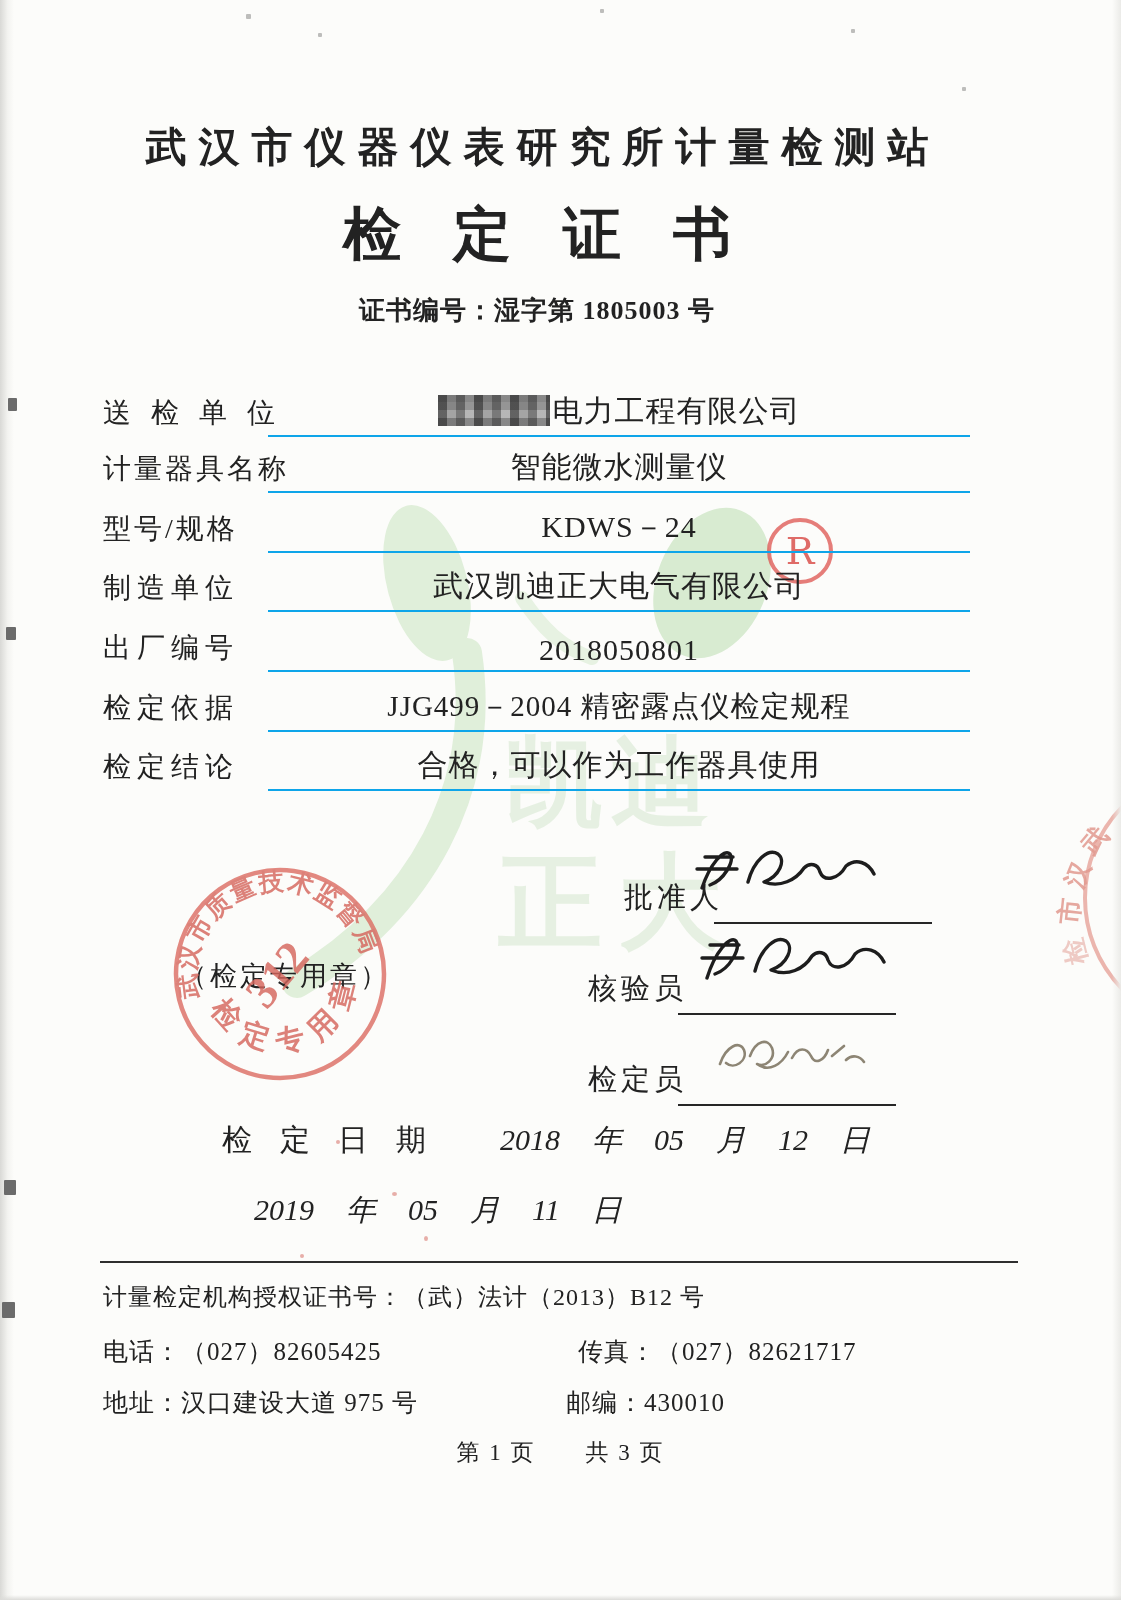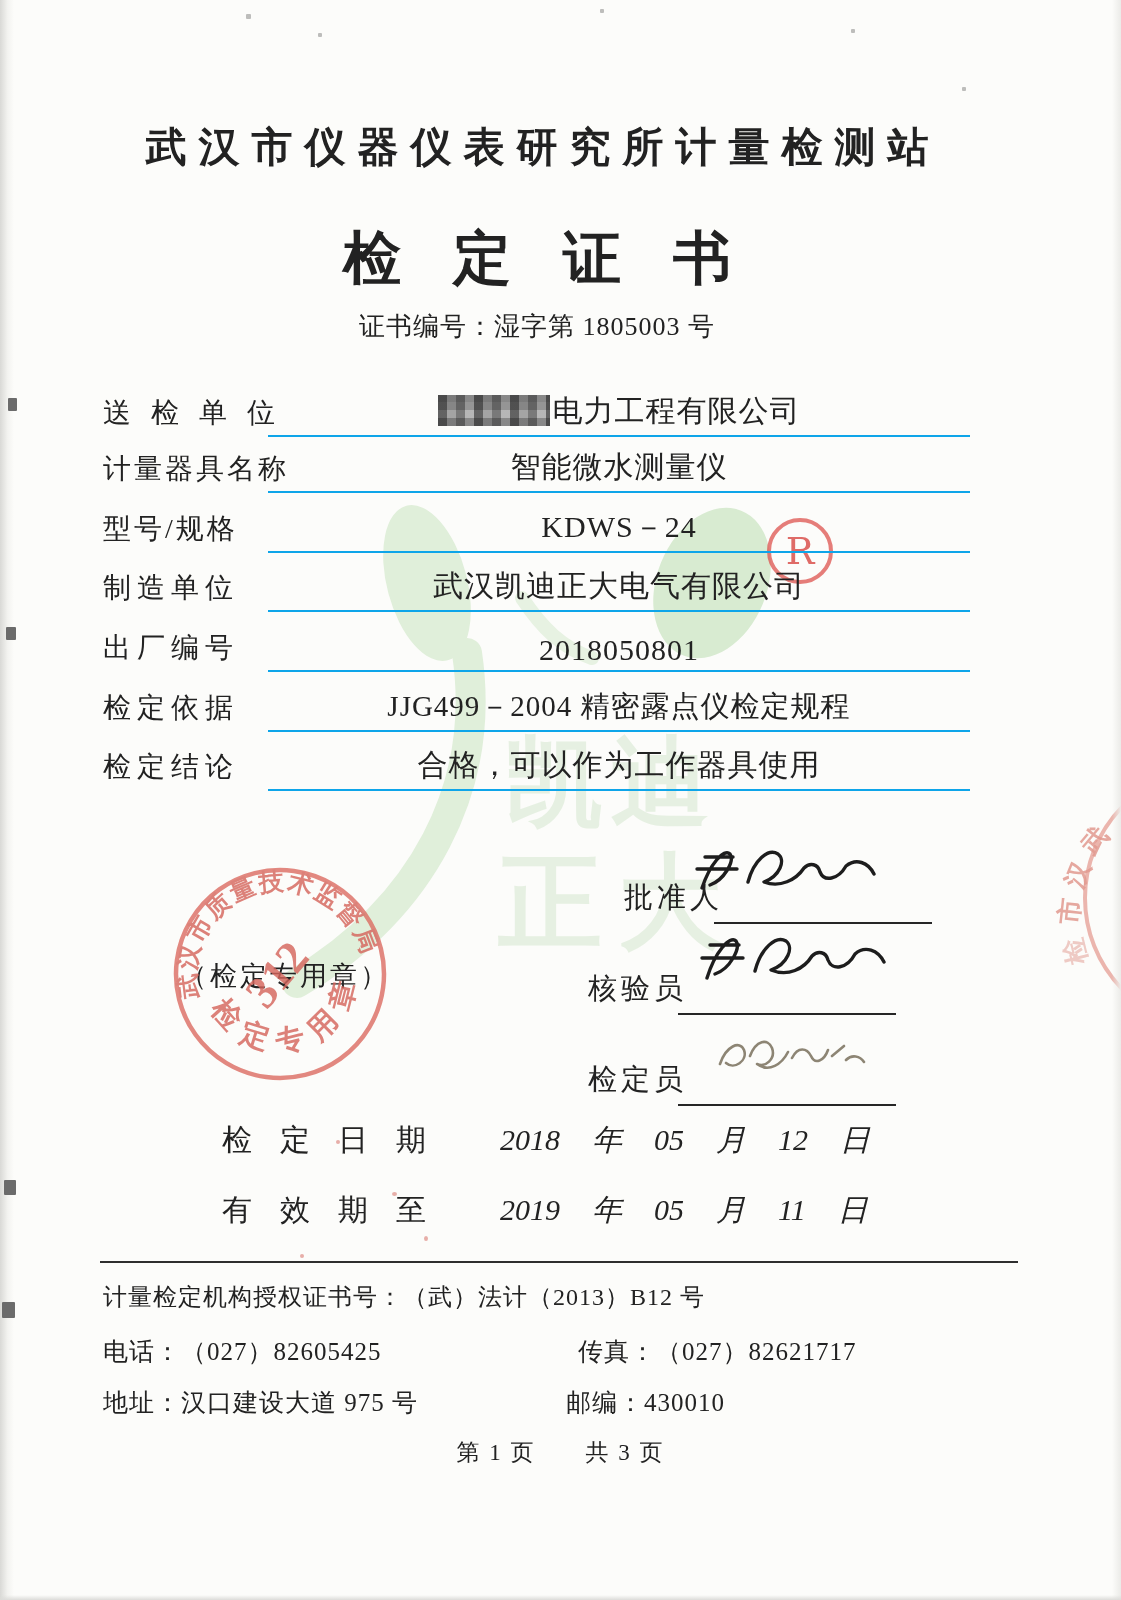--- a/index.html
+++ b/index.html
@@ -16,23 +16,23 @@
     background:linear-gradient(270deg,#ebebe8,rgba(255,255,255,0));z-index:6;}
   .edge-bottom{position:absolute;left:0;bottom:0;width:1121px;height:5px;
     background:linear-gradient(0deg,#dcdcd9,rgba(255,255,255,0));z-index:6;}
   .speck{position:absolute;background:#6b6b6b;border-radius:1px;z-index:7;}
   .speck.light{background:#bdbdbb;}
   .red-dot{position:absolute;background:rgba(214,110,100,.55);border-radius:50%;z-index:3;}
 
   .center-line{position:absolute;left:0;width:1074px;display:flex;justify-content:center;z-index:3;}
   .org-title{top:120px;}
   .org-title span{font-size:41px;font-weight:600;letter-spacing:12px;margin-right:-12px;white-space:nowrap;}
-  .doc-title{top:220px;}
+  .doc-title{top:196px;}
   .doc-title span{font-size:58px;font-weight:700;letter-spacing:52px;margin-right:-52px;white-space:nowrap;}
-  .cert-no{top:309px;}
+  .cert-no{top:293px;font-weight:bold;}
   .cert-no span{font-size:26px;letter-spacing:1px;white-space:nowrap;}
 
   
   .field{position:absolute;left:0;width:1015px;height:44px;z-index:3;}
   .field .flabel{position:absolute;left:103px;bottom:5px;font-size:28px;letter-spacing:6px;white-space:nowrap;}
   .field .flabel.wide{letter-spacing:20px;}
   .field .flabel.tight{letter-spacing:3px;}
   .field .fline{position:absolute;left:268px;bottom:0;width:702px;height:44px;
     border-bottom:2px solid #0ea5e9;display:flex;justify-content:center;align-items:flex-end;}
   .field .fvalue{font-size:30px;letter-spacing:1px;padding-bottom:3px;white-space:nowrap;}
@@ -227,21 +227,20 @@
   <div class="daterow d1">
     <span class="dlabel">检定日期</span>
     <span class="dv">2018</span>
     <span class="dv">年</span>
     <span class="dv">05</span>
     <span class="dv">月</span>
     <span class="dv">12</span>
     <span class="dv">日</span>
   </div>
   <div class="daterow d2">
-    <span class="dlabel">有效期至</span>
     <span class="dv">2019</span>
     <span class="dv">年</span>
     <span class="dv">05</span>
     <span class="dv">月</span>
     <span class="dv">11</span>
     <span class="dv">日</span>
   </div>
 
   <div class="divider"></div>
   <div class="fline-text auth">计量检定机构授权证书号：（武）法计（2013）B12 号</div>

